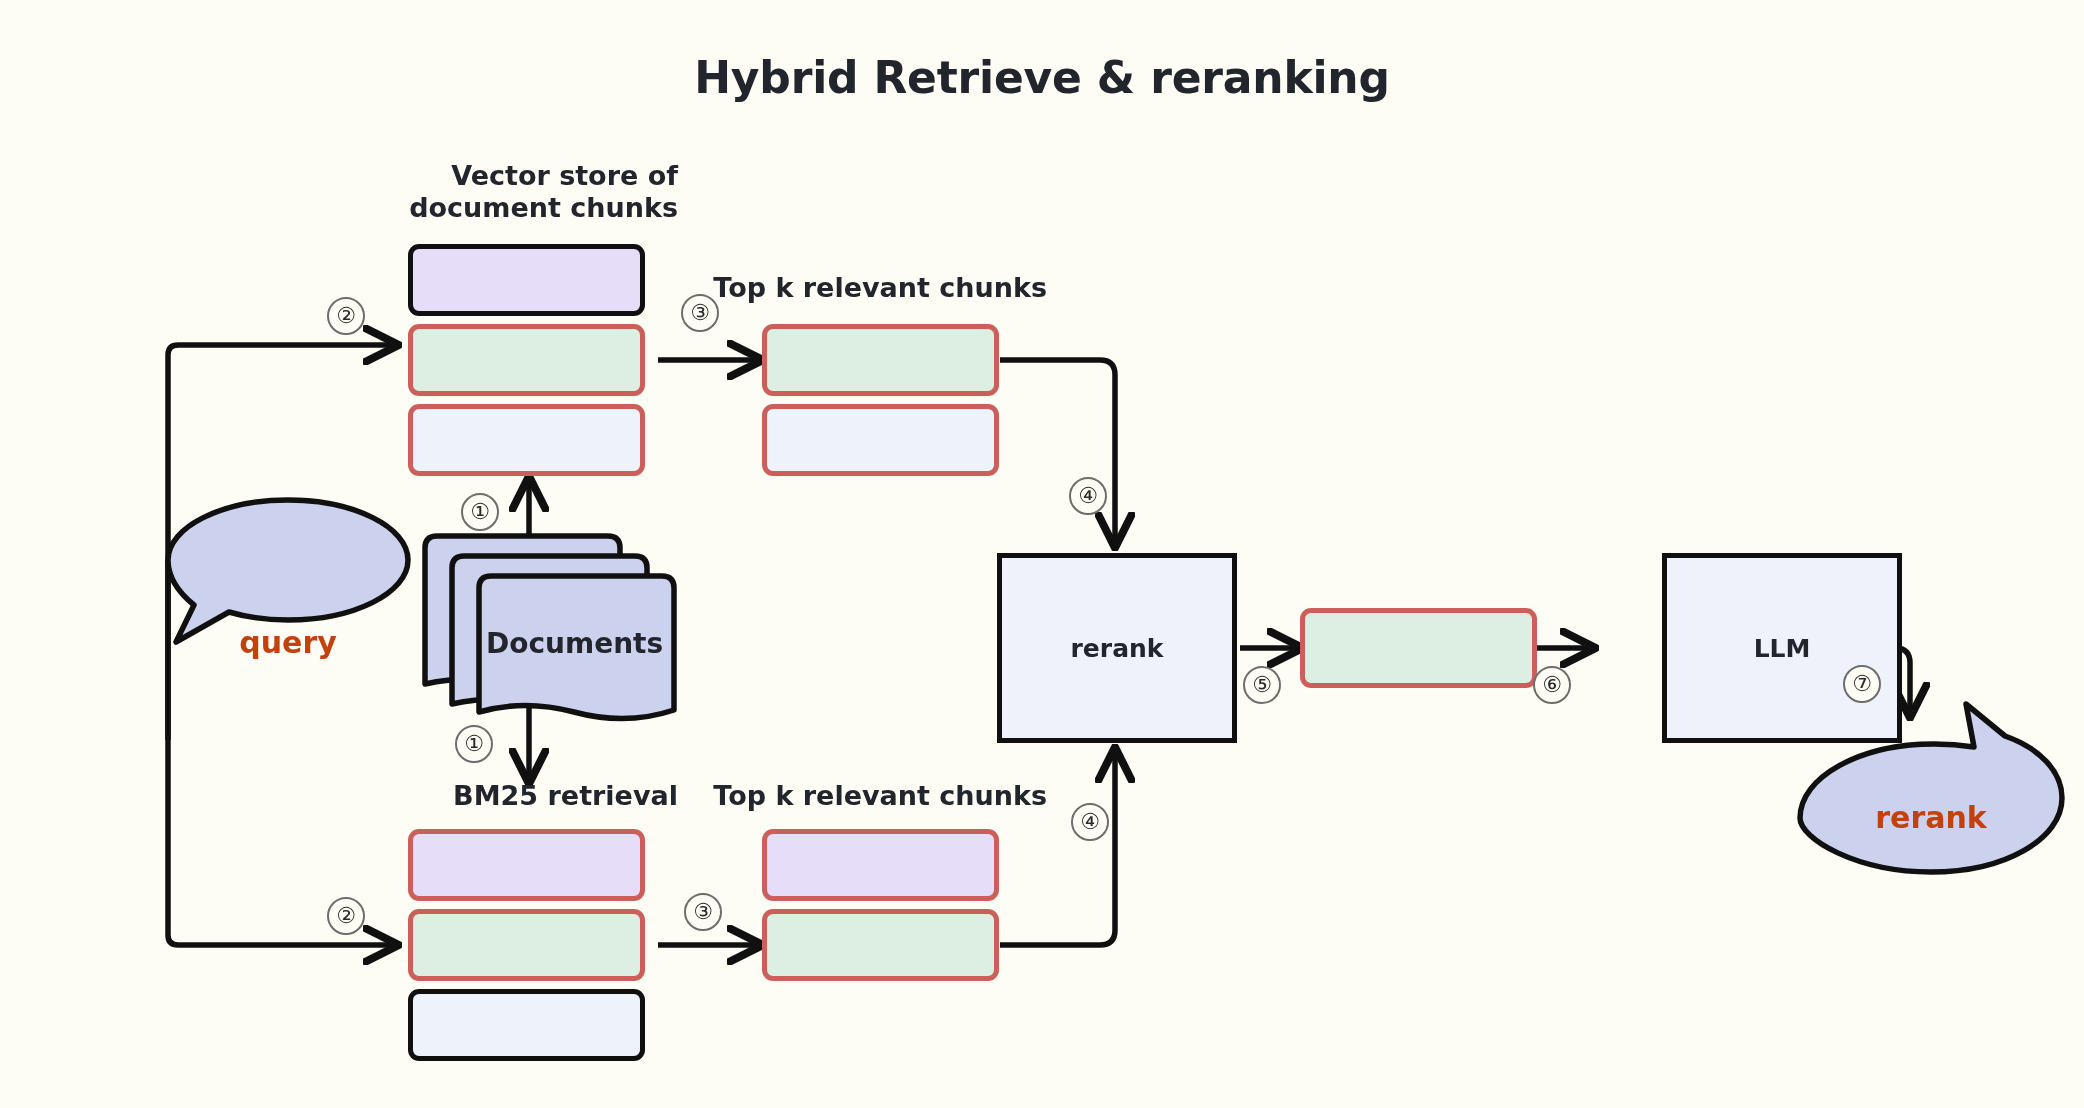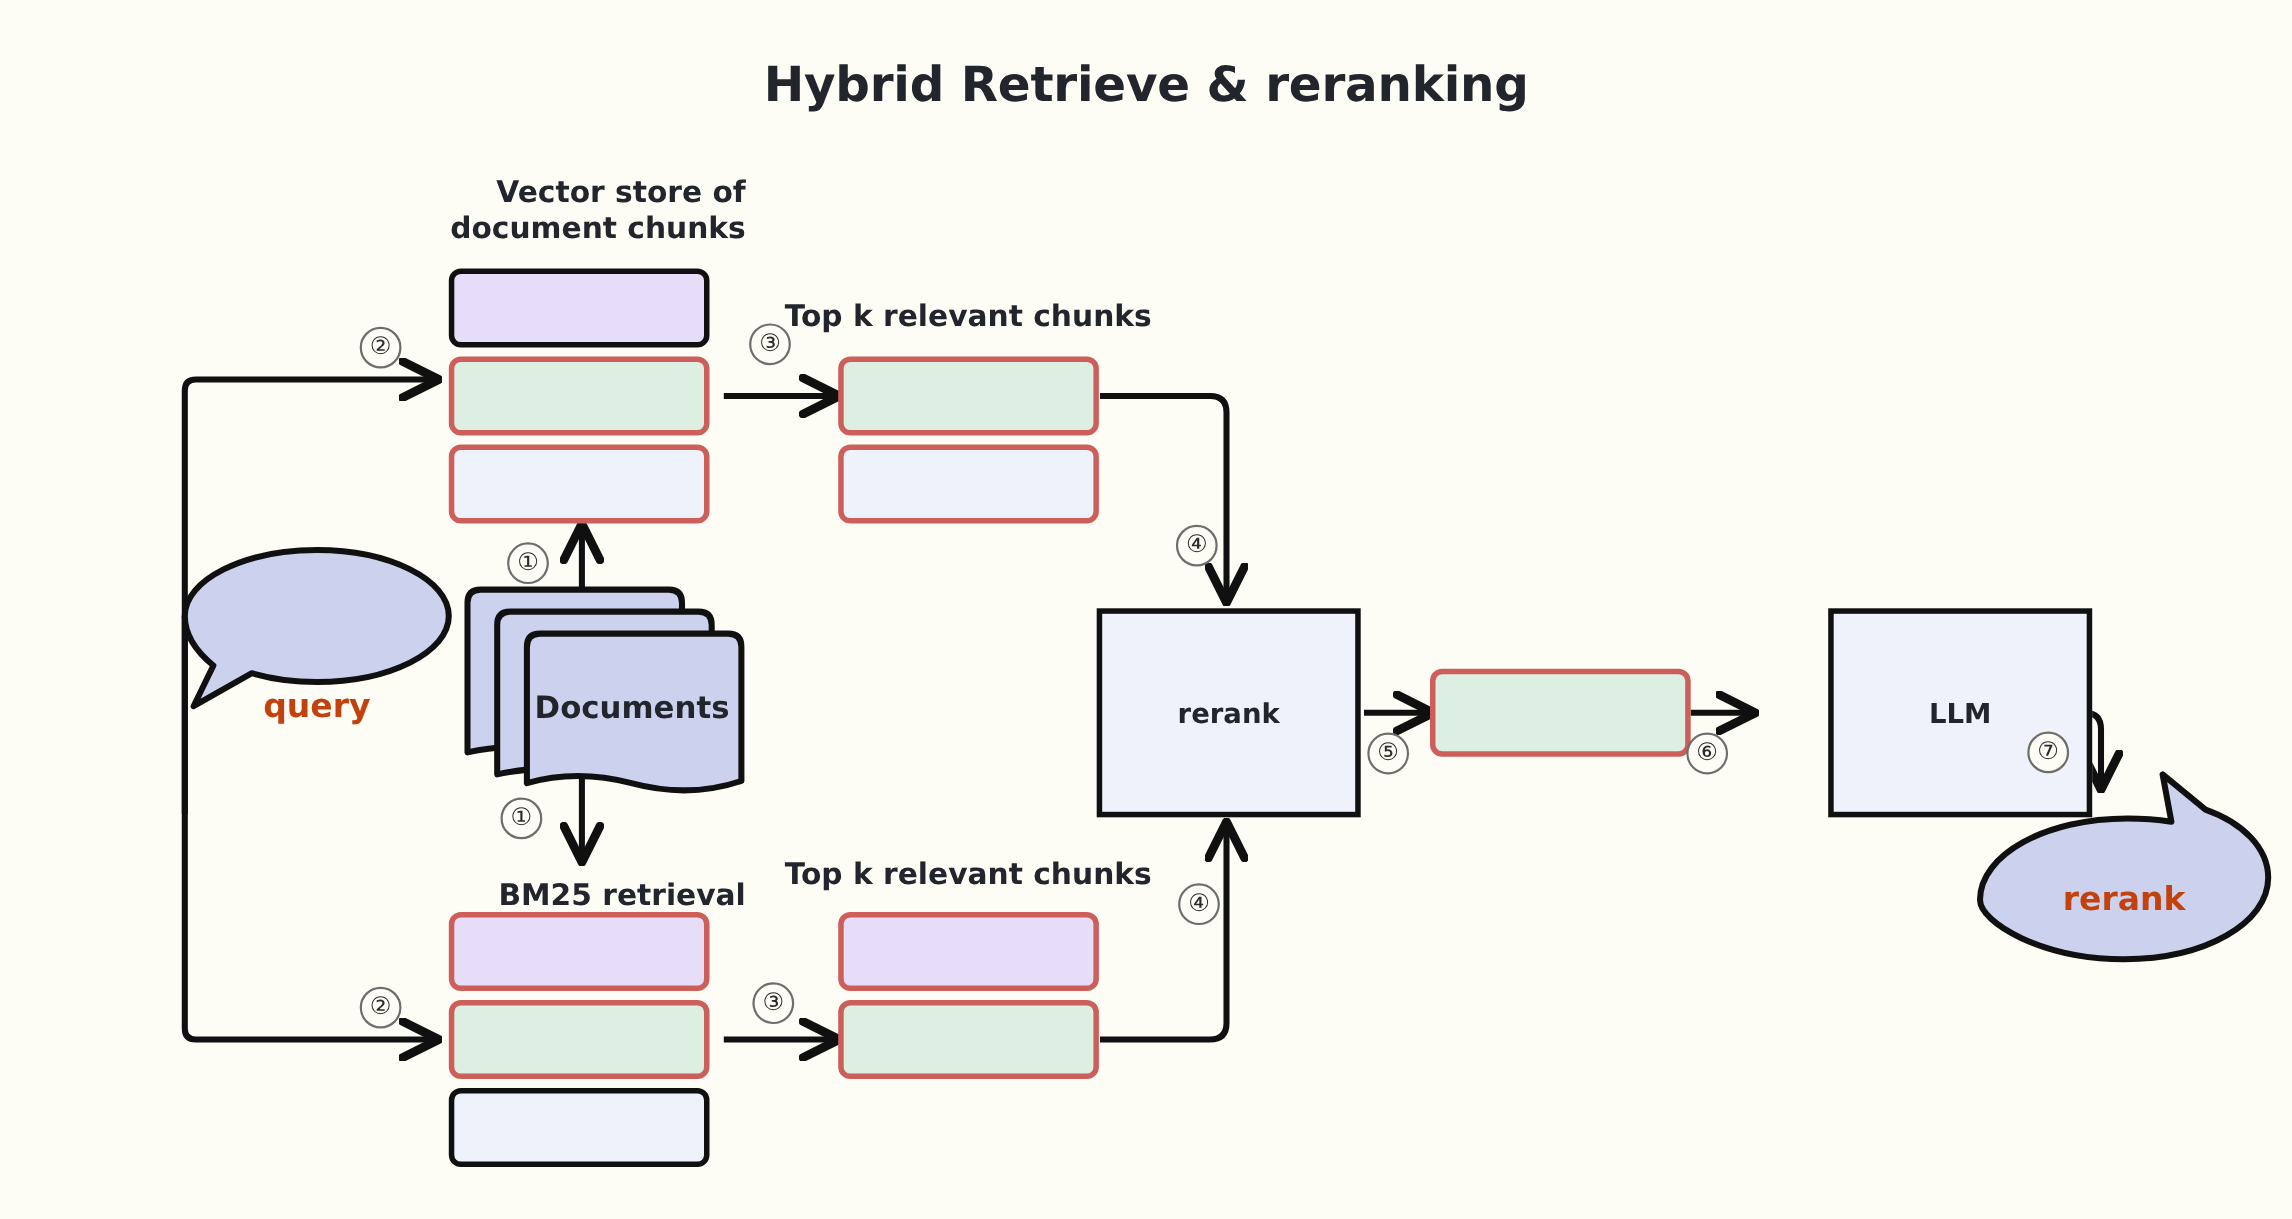--- a/index.html
+++ b/index.html
@@ -185,21 +185,21 @@
              C 2039 748 2062 771 2062 798
              C 2062 839 2005 872 1931 872
              C 1857 872 1800 839 1800 818 Z" fill="#ccd2ee" stroke="#101010" stroke-width="5.5" stroke-linejoin="round"></path>
   </svg>
 
   <div class="grp-label" style="left:373px; top:160px; width:305px;">Vector store of
 document chunks</div>
 
   <div class="grp-label" style="left:712px; top:272px; width:335px;">Top k relevant chunks</div>
 
-  <div class="grp-label" style="left:373px; top:780px; width:305px;margin-top:19px;">BM25 retrieval</div>
+  <div class="grp-label" style="left:373px; top:780px; width:305px;">BM25 retrieval</div>
 
   <div class="grp-label" style="left:712px; top:780px; width:335px;">Top k relevant chunks</div>
 
   <div class="chunk fill-purple border-black" style="left:408px; top:244px; width:237px; height:72px;"></div>
   <div class="chunk fill-green border-red" style="left:408px; top:324px; width:237px; height:72px;"></div>
   <div class="chunk fill-blue border-red" style="left:408px; top:404px; width:237px; height:72px;"></div>
 
   <div class="chunk fill-green border-red" style="left:762px; top:324px; width:237px; height:72px;"></div>
   <div class="chunk fill-blue border-red" style="left:762px; top:404px; width:237px; height:72px;"></div>
 

